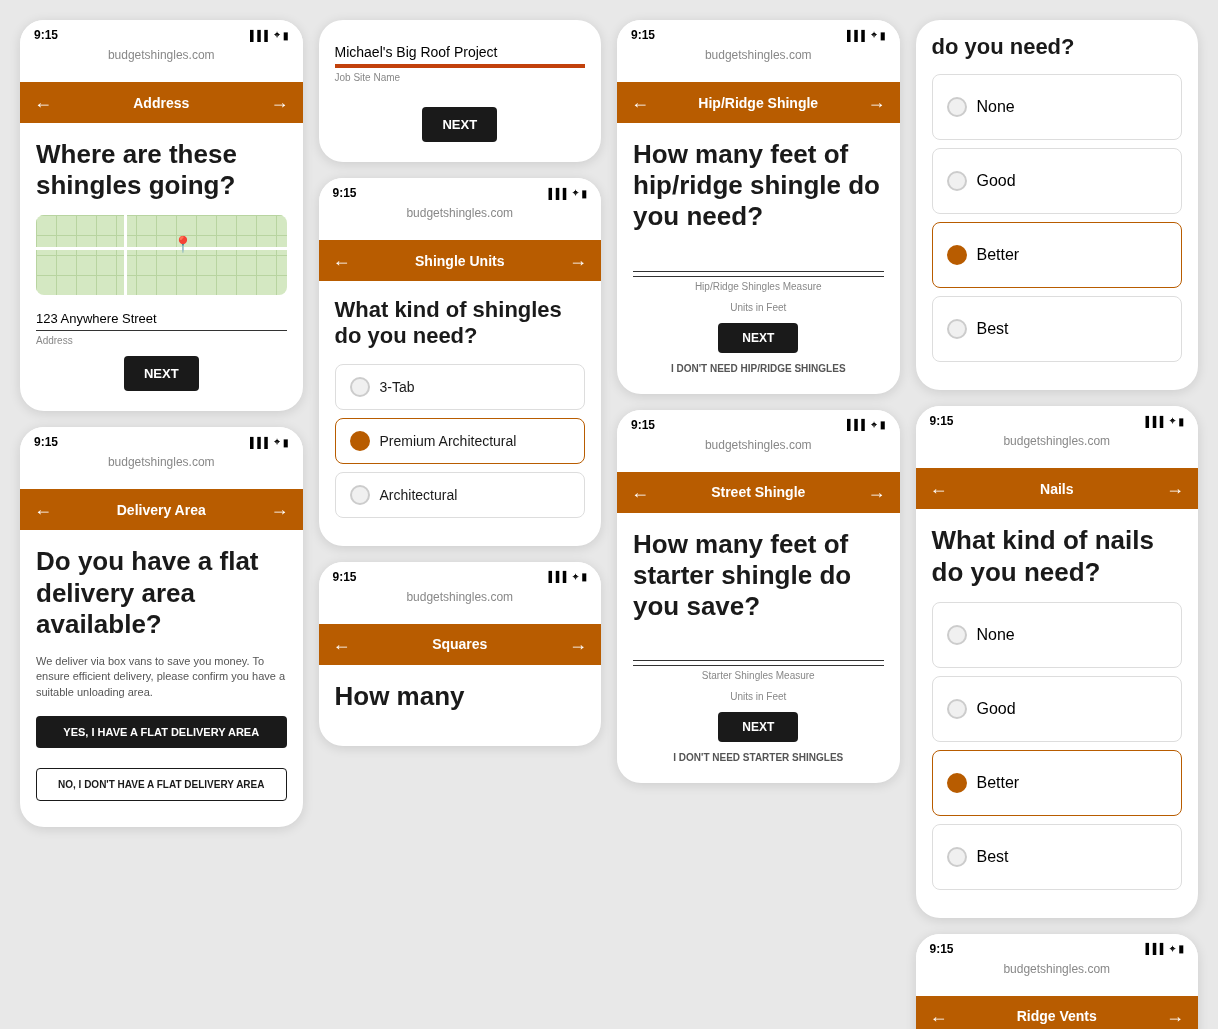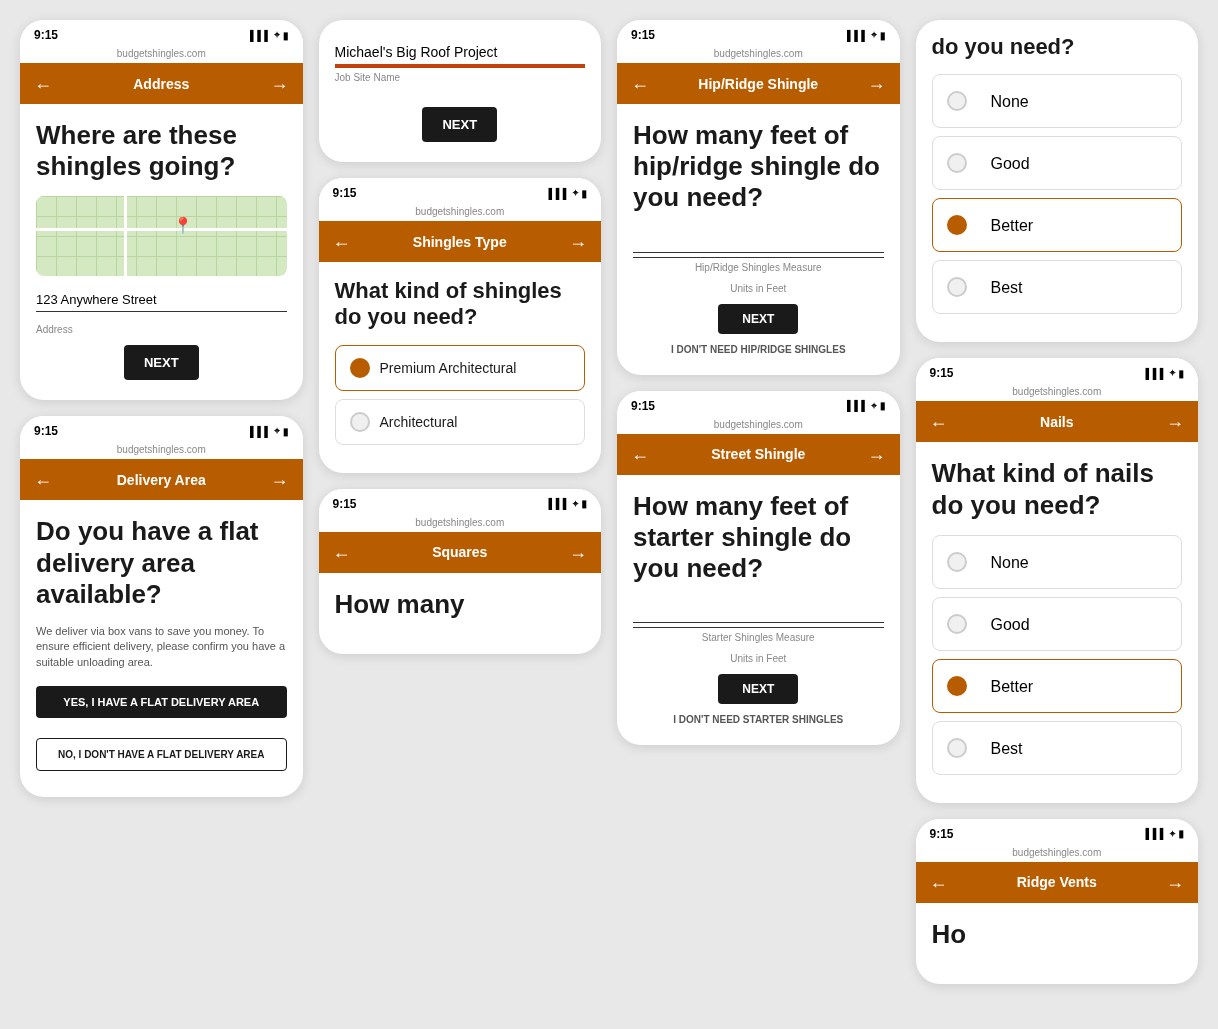--- a/index.html
+++ b/index.html
@@ -38,23 +38,23 @@
       font-size: 11px;
       font-weight: 600;
       background: #fff;
     }
 
     .status-bar .time { font-size: 12px; font-weight: 700; }
     .status-icons { display: flex; gap: 3px; align-items: center; font-size: 10px; }
 
     .website-label {
       text-align: center;
-      font-size: 10px;
+      font-size: 12px;
       color: #888;
-      padding: 2px 0 4px;
+      padding: 2px 0 20px;
       background: #fff;
     }
 
     .nav-bar {
       background: #b85c00;
       color: #fff;
       display: flex;
       align-items: center;
       justify-content: space-between;
       padding: 10px 14px;
@@ -128,21 +128,21 @@
       left: 55%;
       font-size: 16px;
     }
 
     .input-field {
       border: none;
       border-bottom: 1px solid #333;
       width: 100%;
       padding: 4px 0;
       font-size: 13px;
-      margin-bottom: 12px;
+      margin-bottom: 4px;
       outline: none;
       background: transparent;
     }
 
     .input-label {
       font-size: 10px;
       color: #888;
       margin-bottom: 10px;
       display: block;
     }
@@ -246,25 +246,25 @@
     }
 
     .radio-label {
       font-size: 14px;
       color: #1a1a1a;
     }
 
     
     .quality-option {
       display: flex;
-      align-items: flex-end;
-      gap: 24px;
+      align-items: center;
+      gap: 10px;
       border: 1px solid #ddd;
       border-radius: 8px;
-      padding: 16px 14px;
+      padding: 22px 14px;
       margin-bottom: 8px;
       cursor: pointer;
     }
 
     .quality-option.selected {
       border-color: #b85c00;
     }
 
     
     .measure-input {
@@ -386,26 +386,30 @@
       <span class="time">9:15</span>
       <div class="status-icons">
         <span>▌▌▌</span>
         <span>⌖</span>
         <span>▮</span>
       </div>
     </div>
     <div class="website-label">budgetshingles.com</div>
     <div class="nav-bar">
       <span class="nav-arrow">←</span>
-      <span>Shingles Type</span>
+      <span>Shingle Units</span>
       <span class="nav-arrow">→</span>
     </div>
     <div class="card-body">
       <div class="card-title-sm">What kind of shingles do you need?</div>
 
+      <div class="radio-option">
+        <div class="radio-circle"></div>
+        <span class="radio-label">3-Tab</span>
+      </div>
       <div class="radio-option selected">
         <div class="radio-circle selected"></div>
         <span class="radio-label">Premium Architectural</span>
       </div>
       <div class="radio-option">
         <div class="radio-circle"></div>
         <span class="radio-label">Architectural</span>
       </div>
     </div>
   </div>
@@ -469,21 +473,21 @@
         <span>▮</span>
       </div>
     </div>
     <div class="website-label">budgetshingles.com</div>
     <div class="nav-bar">
       <span class="nav-arrow">←</span>
       <span>Street Shingle</span>
       <span class="nav-arrow">→</span>
     </div>
     <div class="card-body">
-      <div class="card-title">How many feet of starter shingle do you need?</div>
+      <div class="card-title">How many feet of starter shingle do you save?</div>
       <input class="measure-input" type="text" placeholder="" style="">
       <div style="height:1px;background:#333;margin-bottom:4px;"></div>
       <span class="measure-label">Starter Shingles Measure</span>
       <span class="measure-label">Units in Feet</span>
       <button class="next-btn">NEXT</button>
       <div class="skip-link">I DON'T NEED STARTER SHINGLES</div>
     </div>
   </div>
 
 </div>

